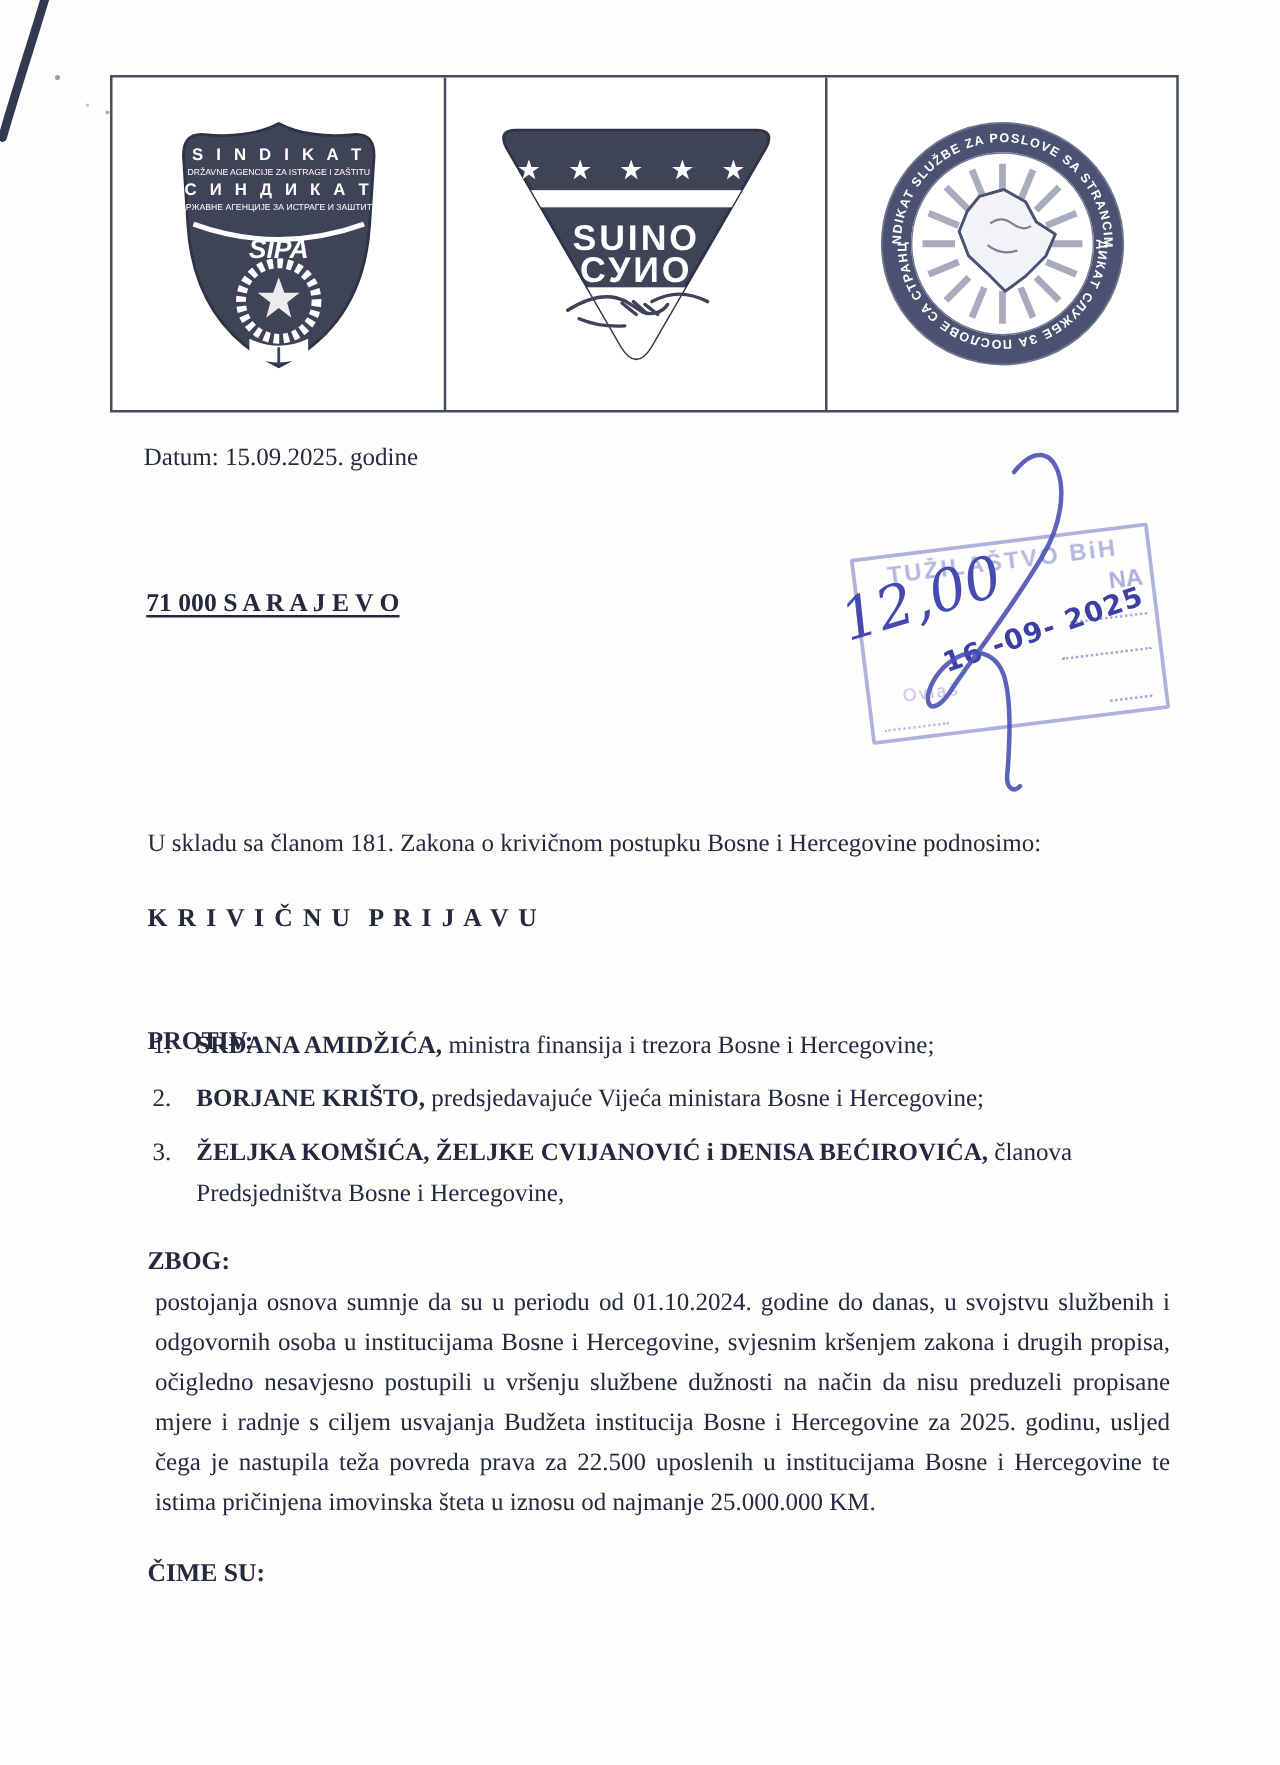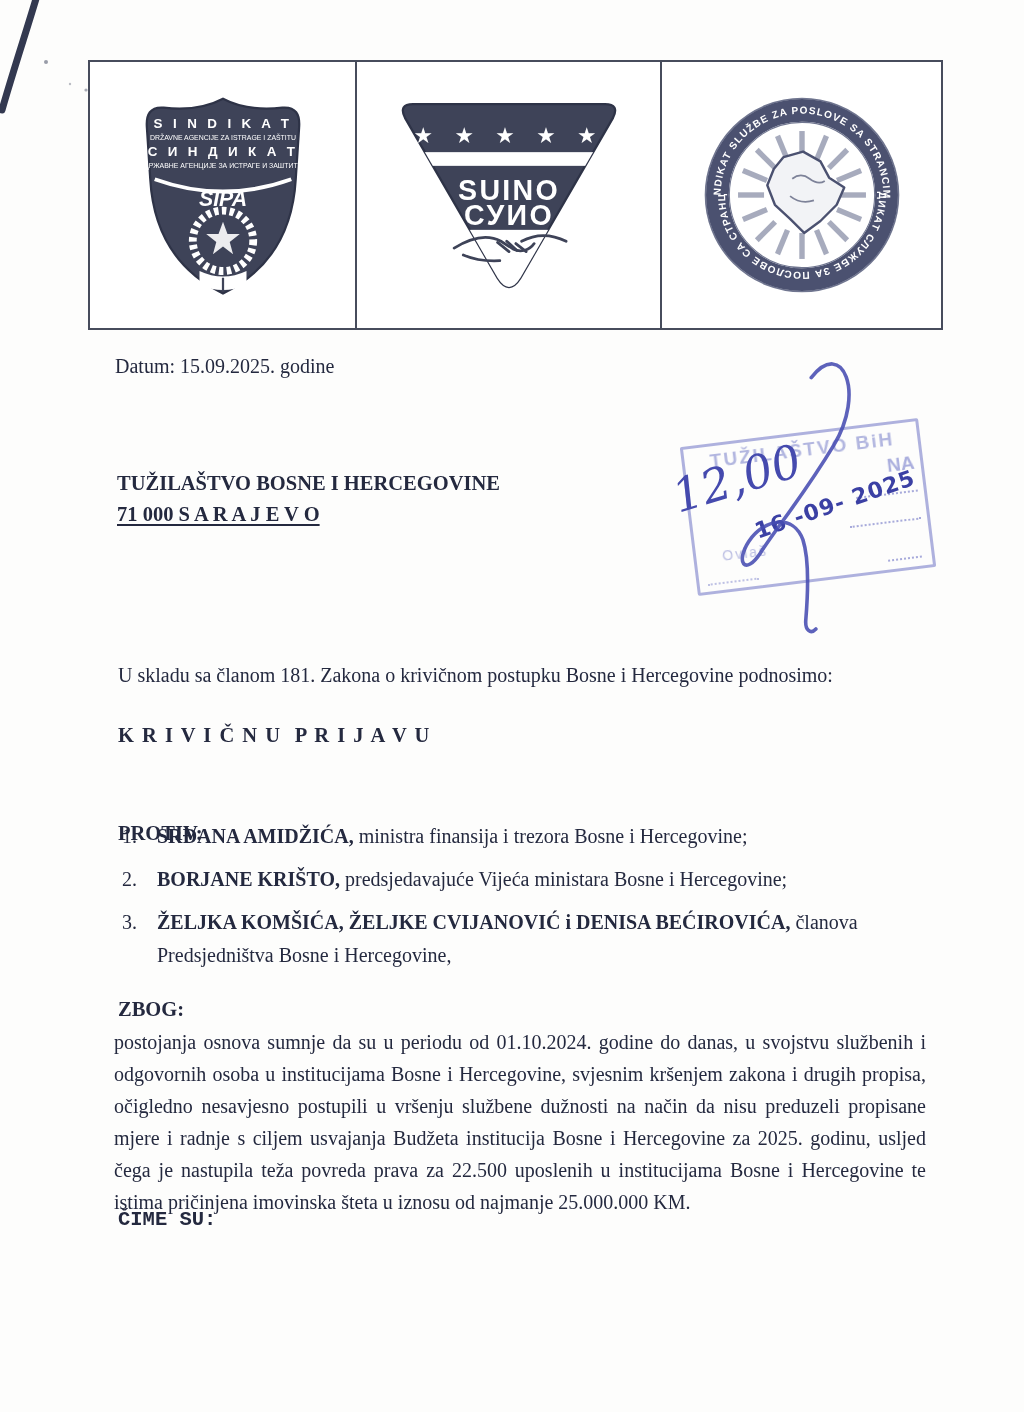--- a/index.html
+++ b/index.html
@@ -70,27 +70,27 @@
   .stamp-signature{position:absolute;left:8px;top:-78px;overflow:visible;pointer-events:none;}
   
   .intro{position:absolute;left:118px;top:664px;width:814px;font-size:20px;}
   .doc-title{
     position:absolute;left:118px;top:724px;width:814px;text-align:left;
     font-weight:bold;font-size:20.5px;letter-spacing:1.5px;white-space:pre;
   }
   .section-label{position:absolute;font-weight:bold;font-size:20.5px;}
   .lbl-protiv{left:118px;top:822px;}
   .lbl-zbog{left:118px;top:998px;}
-  .lbl-cime{left:118px;top:1208px;font-family:Liberation Mono, monospace;}
+  .lbl-cime{left:118px;top:1248px;}
   .accused-list{position:absolute;left:120px;top:820px;width:812px;font-size:20px;}
   .accused-row{position:relative;padding-left:37px;margin-bottom:10px;line-height:33px;}
   .accused-row .num{position:absolute;left:2px;top:0;}
   .accused-row .name{font-weight:bold;}
   .zbog-text{
-    position:absolute;left:114px;top:1026px;width:812px;
+    position:absolute;left:124px;top:1026px;width:812px;
     font-size:20px;line-height:32px;text-align:justify;
   }
   .cime-text{
     position:absolute;left:118px;top:1290px;width:814px;
     font-size:20px;line-height:35px;text-align:justify;
   }
 </style>
 </head>
 <body>
 
@@ -188,21 +188,20 @@
           <path d="M78,60 L96,55 112,64 120,79 134,88 127,104 112,119 97,130 84,117 70,104 63,86 69,71 Z" fill="#f2f3f6" stroke="#4b5170" stroke-width="2.2" stroke-linejoin="round"></path>
           <path d="M86,80 q8,-6 16,0 q8,6 14,2 M84,96 q10,8 22,4" stroke="#4b5170" stroke-width="1.6" fill="none" opacity=".7"></path>
         </g>
       </svg>
     </div>
   </div>
 
   <div class="date-line">Datum: 15.09.2025. godine</div>
 
   <div class="recipient">
-    <div>TUŽILAŠTVO BOSNE I HERCEGOVINE</div>
     <div class="city">71 000 S A R A J E V O</div>
   </div>
 
   <div class="stamp">
     <div class="stamp-org">TUŽILAŠTVO BiH</div>
     <div class="stamp-na">NA</div>
     <div class="stamp-dots d1"></div>
     <div class="stamp-dots d2"></div>
     <div class="stamp-dots d3"></div>
     <div class="stamp-dots d4"></div>

